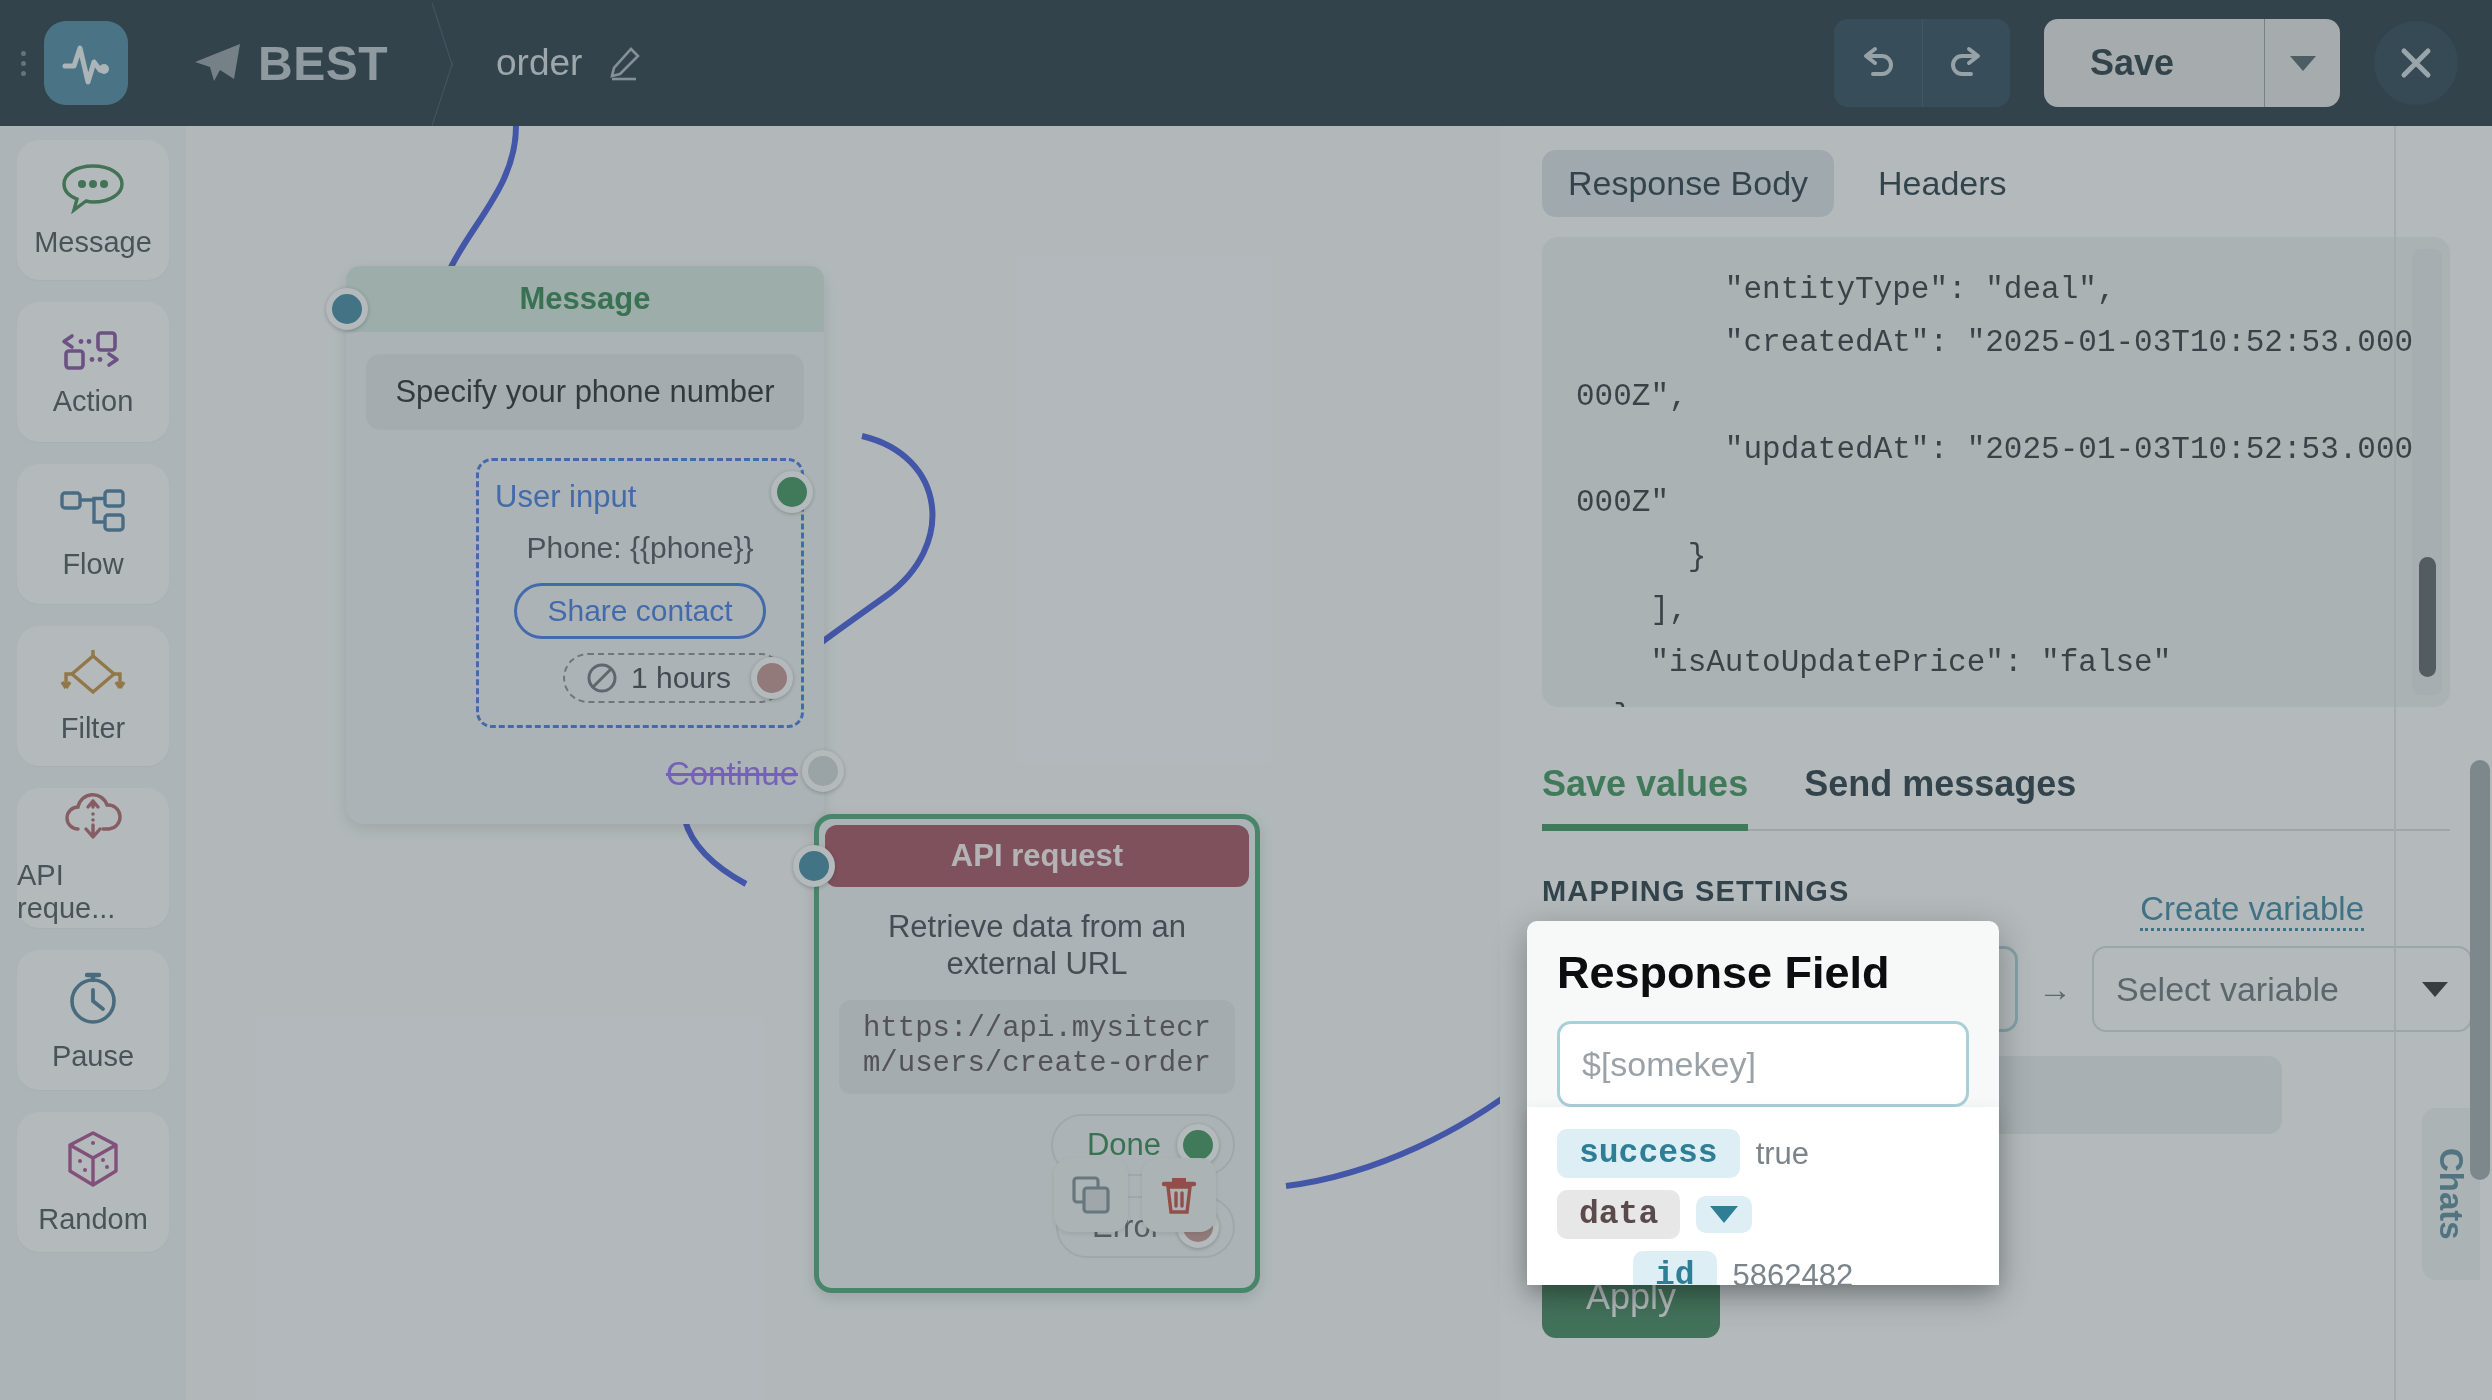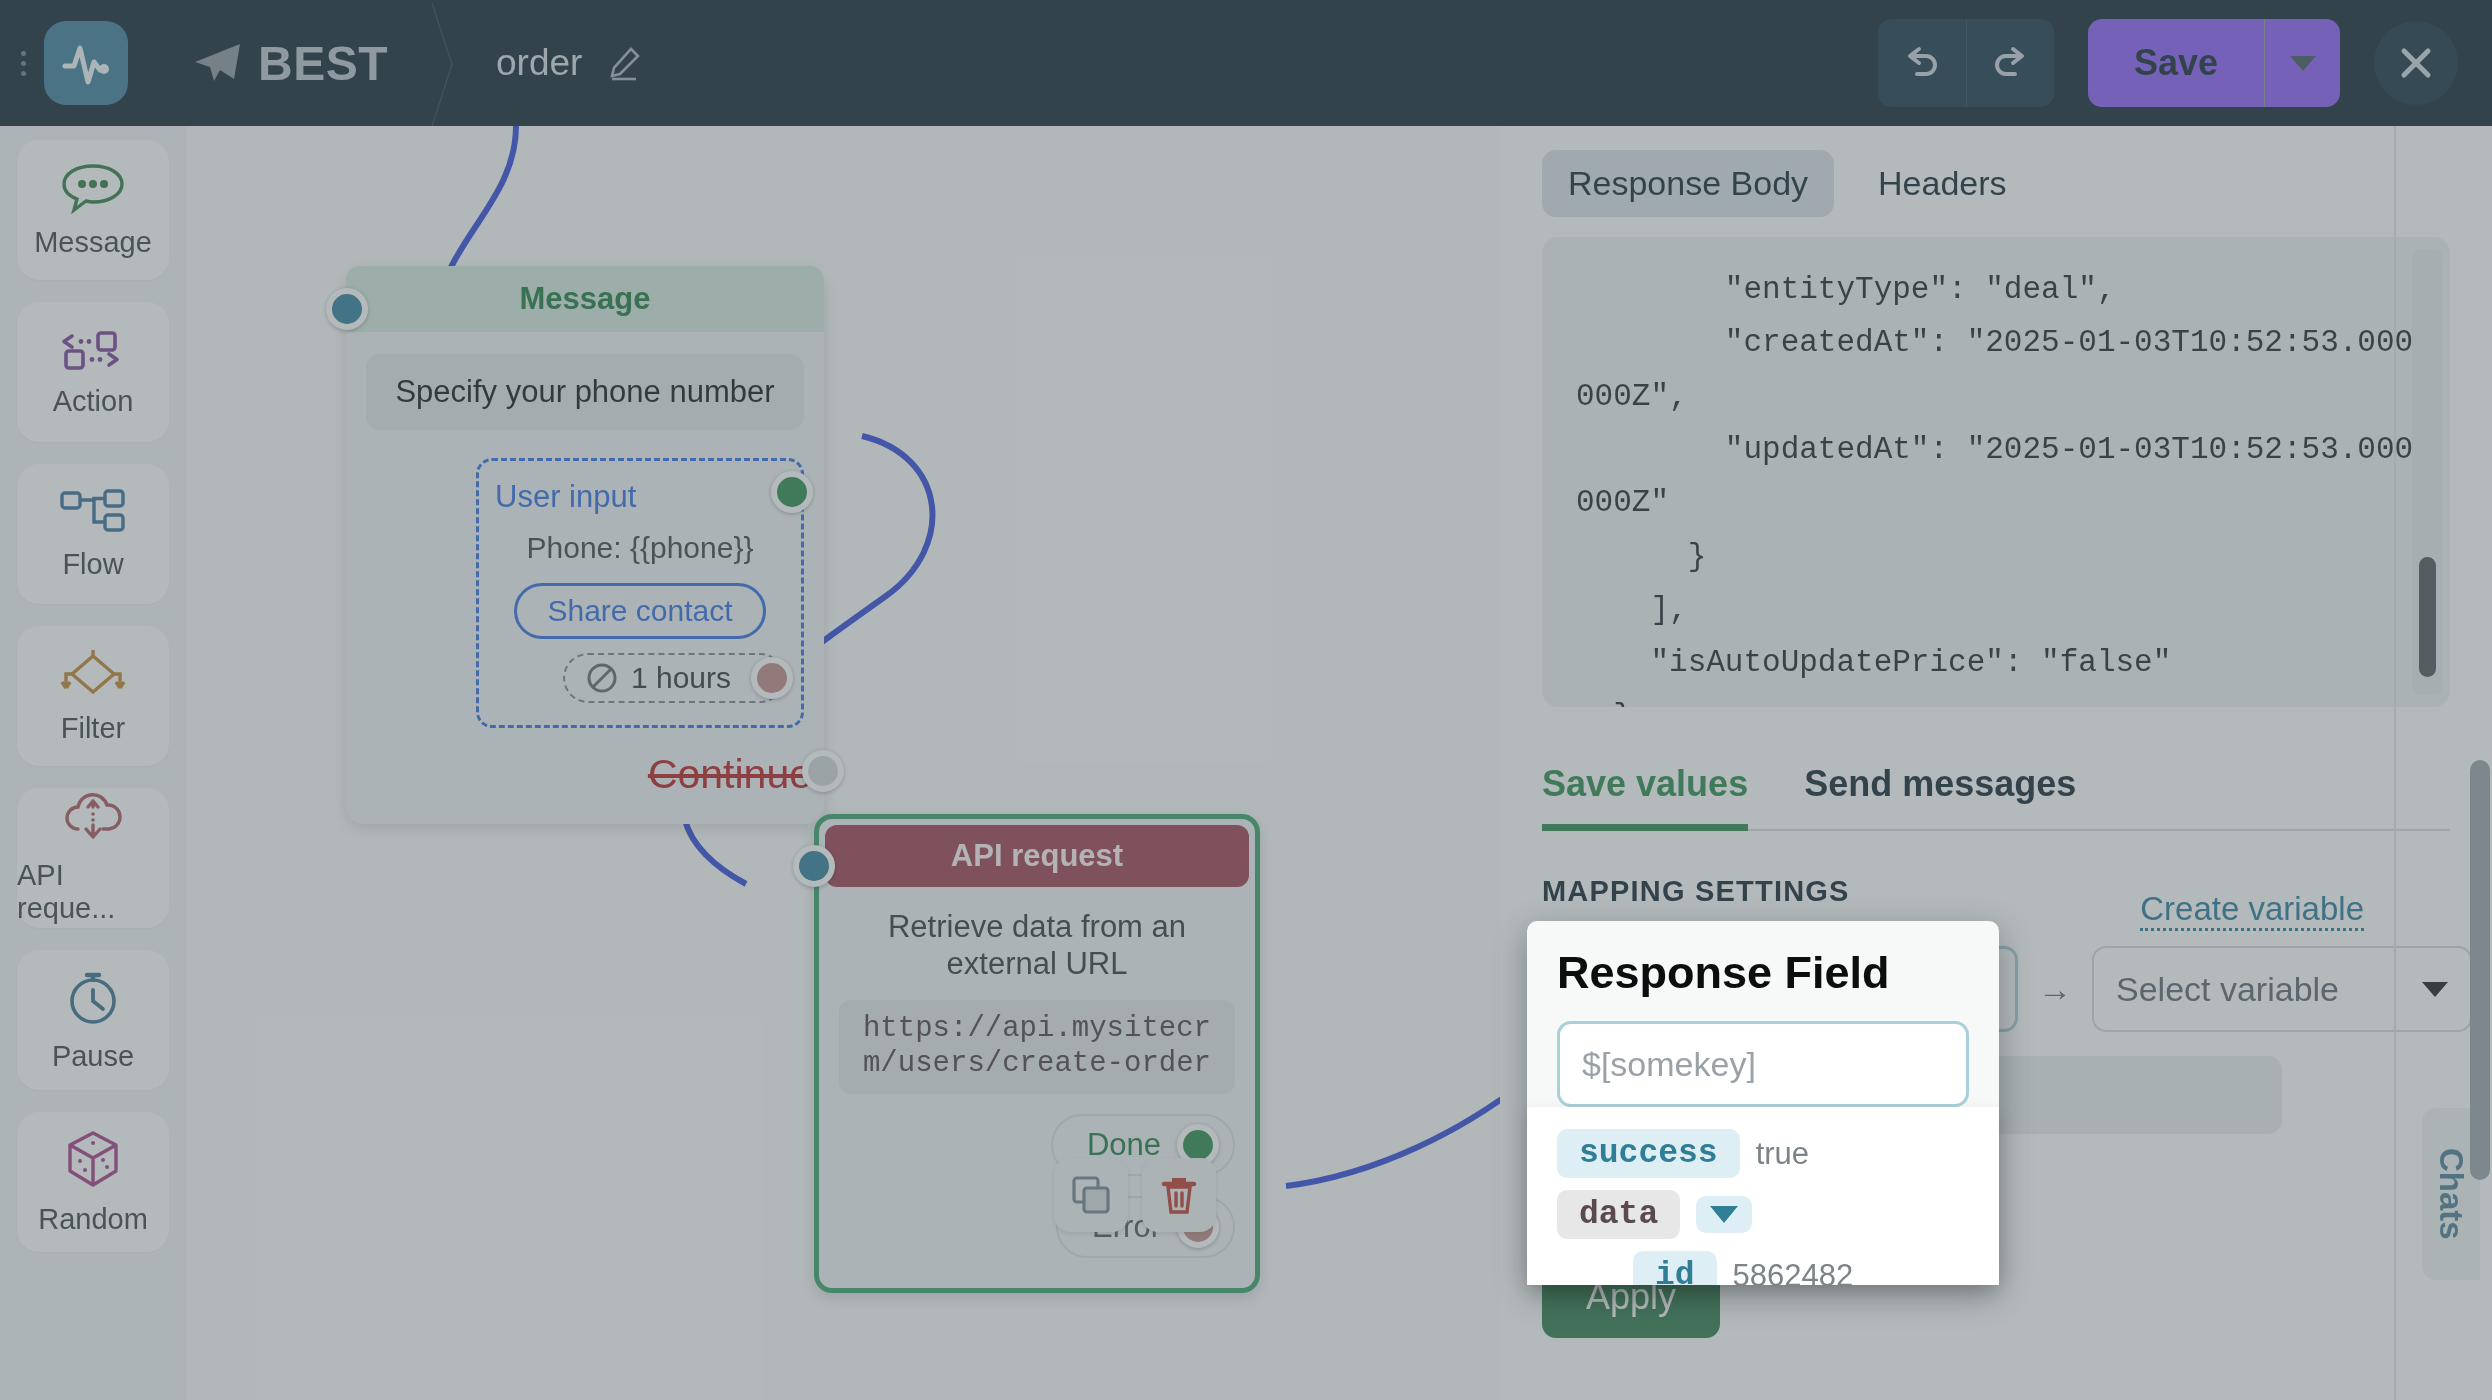--- a/index.html
+++ b/index.html
@@ -34,21 +34,21 @@
   .chev-sep::after  { top: 63px; transform-origin: top; transform: rotate(18deg); }
   .flow-name { display: flex; align-items: center; gap: 22px; margin-left: 12px; }
   .flow-name .name { color: #d4dce1; font-size: 37px; font-weight: 400; }
   .pencil { cursor: pointer; display: flex; }
   .topbar-right { margin-left: auto; display: flex; align-items: center; gap: 34px; padding-right: 34px; }
   .undo-group { display: flex; background: #193748; border-radius: 14px; overflow: hidden; }
   .undo-group > div {
     width: 88px; height: 88px; display: flex; align-items: center; justify-content: center; cursor: pointer;
   }
   .undo-group > div + div { border-left: 1px solid #2b4b5d; }
-  .save-group { display: flex; border-radius: 14px; overflow: hidden; background: #8b5cf6; }
+  .save-group { display: flex; border-radius: 14px; overflow: hidden; background: #e5e5e5; gap: 44px; }
   .save-main { padding: 0 46px; height: 88px; display: flex; align-items: center;
                color: #11242f; font-size: 36px; font-weight: 700; cursor: pointer; }
   .save-arrow { width: 76px; height: 88px; display: flex; align-items: center; justify-content: center;
                 border-left: 1px solid #8b969d; cursor: pointer; }
   .tri-down { width: 0; height: 0; border-left: 13px solid transparent; border-right: 13px solid transparent;
               border-top: 15px solid #41535d; }
   .close-btn {
     width: 84px; height: 84px; border-radius: 50%; background: #16303f;
     display: flex; align-items: center; justify-content: center; cursor: pointer;
   }
@@ -111,21 +111,21 @@
   }
   .port.green { background: #2a8a4a; }
   .port.red   { background: #c08a86; }
   .port.blue  { background: #2f7e9b; }
   .port.gray  { background: #cfd4d7; }
   .continue-row {
     display: flex; align-items: center; justify-content: flex-end; gap: 0;
     margin: 22px 0 0 0; padding-right: 0; position: relative; height: 48px;
   }
   .continue-lbl {
-    font-size: 41px; color: #b91c1c; text-decoration: line-through; margin-right: 12px;
+    font-size: 33px; color: #8b5cf6; text-decoration: line-through; margin-right: 26px;
   }
 
   
   #node-api {
     left: 628px; top: 688px; width: 446px; background: #f1f3f4;
     border: 5px solid #38a06a; border-radius: 18px; box-shadow: 0 5px 16px rgba(0,0,0,.16);
     padding-bottom: 30px;
   }
   #node-api .node-head { background: #9c3d4e; color: #fdf1f2; margin: 6px 6px 0; height: 62px; border-radius: 12px; }
   .api-desc { text-align: center; font-size: 31px; color: #2f373d; margin: 22px 26px 0; line-height: 1.18; }

